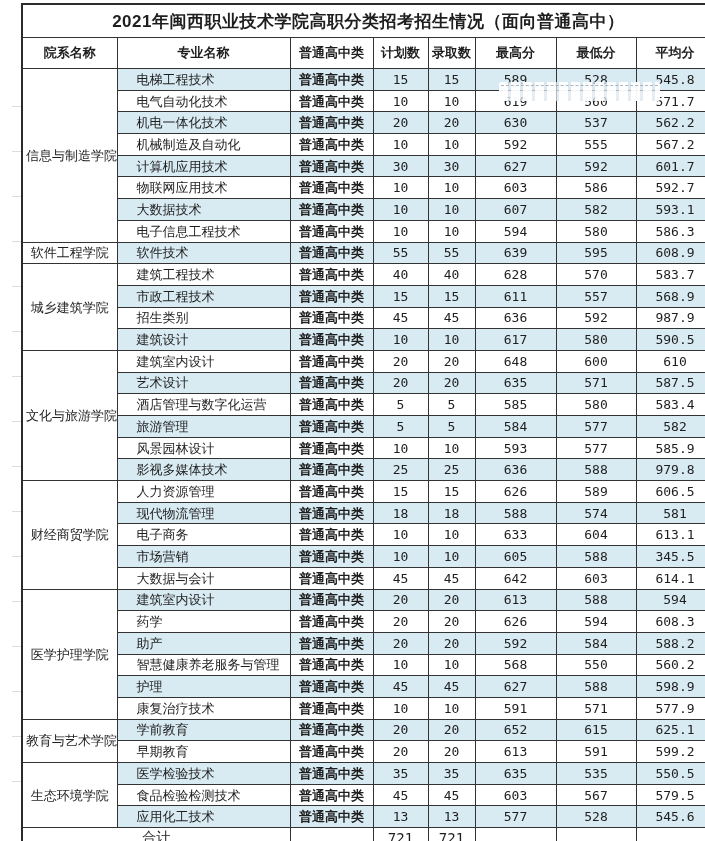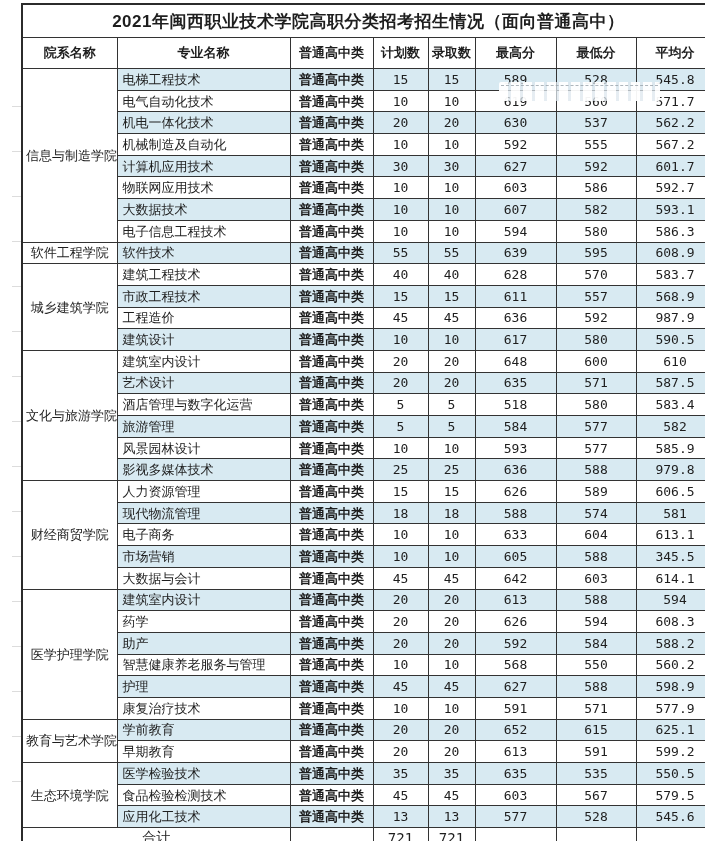--- a/index.html
+++ b/index.html
@@ -52,21 +52,21 @@
   }
   tr.data-row td{height:20.7px;font-size:13px;line-height:1;}
   tr.row-blue td{background:#d8eaf2;}
   tr.row-white td{background:#ffffff;}
   td.dept-cell{
     background:#ffffff !important;
     text-align:center;
     font-size:14px;
     margin-left:32px;
   }
-  td.major-cell{text-align:left;padding-left:5px;font-size:13.5px;}
+  td.major-cell{text-align:left;padding-left:19px;font-size:13.5px;}
   td.cat-cell{text-align:center;font-size:13px;font-weight:bold;}
   td.num-cell{
     text-align:center;
     font-family:"DejaVu Sans Mono","Liberation Mono",monospace;
     font-size:13px;
   }
   tr.total-row td{height:20px;font-size:14px;background:#fff;}
   td.total-label{text-align:center;background:#fff;}
 
   
@@ -216,21 +216,21 @@
         <tr class="data-row row-blue">
           <td class="major-cell">市政工程技术</td>
           <td class="cat-cell">普通高中类</td>
           <td class="num-cell">15</td>
           <td class="num-cell">15</td>
           <td class="num-cell">611</td>
           <td class="num-cell">557</td>
           <td class="num-cell">568.9</td>
         </tr>
         <tr class="data-row row-white">
-          <td class="major-cell">工程造价</td>
+          <td class="major-cell">招生类别</td>
           <td class="cat-cell">普通高中类</td>
           <td class="num-cell">45</td>
           <td class="num-cell">45</td>
           <td class="num-cell">636</td>
           <td class="num-cell">592</td>
           <td class="num-cell">987.9</td>
         </tr>
         <tr class="data-row row-blue">
           <td class="major-cell">建筑设计</td>
           <td class="cat-cell">普通高中类</td>
@@ -257,21 +257,21 @@
           <td class="num-cell">20</td>
           <td class="num-cell">635</td>
           <td class="num-cell">571</td>
           <td class="num-cell">587.5</td>
         </tr>
         <tr class="data-row row-white">
           <td class="major-cell">酒店管理与数字化运营</td>
           <td class="cat-cell">普通高中类</td>
           <td class="num-cell">5</td>
           <td class="num-cell">5</td>
-          <td class="num-cell">518</td>
+          <td class="num-cell">585</td>
           <td class="num-cell">580</td>
           <td class="num-cell">583.4</td>
         </tr>
         <tr class="data-row row-blue">
           <td class="major-cell">旅游管理</td>
           <td class="cat-cell">普通高中类</td>
           <td class="num-cell">5</td>
           <td class="num-cell">5</td>
           <td class="num-cell">584</td>
           <td class="num-cell">577</td>

